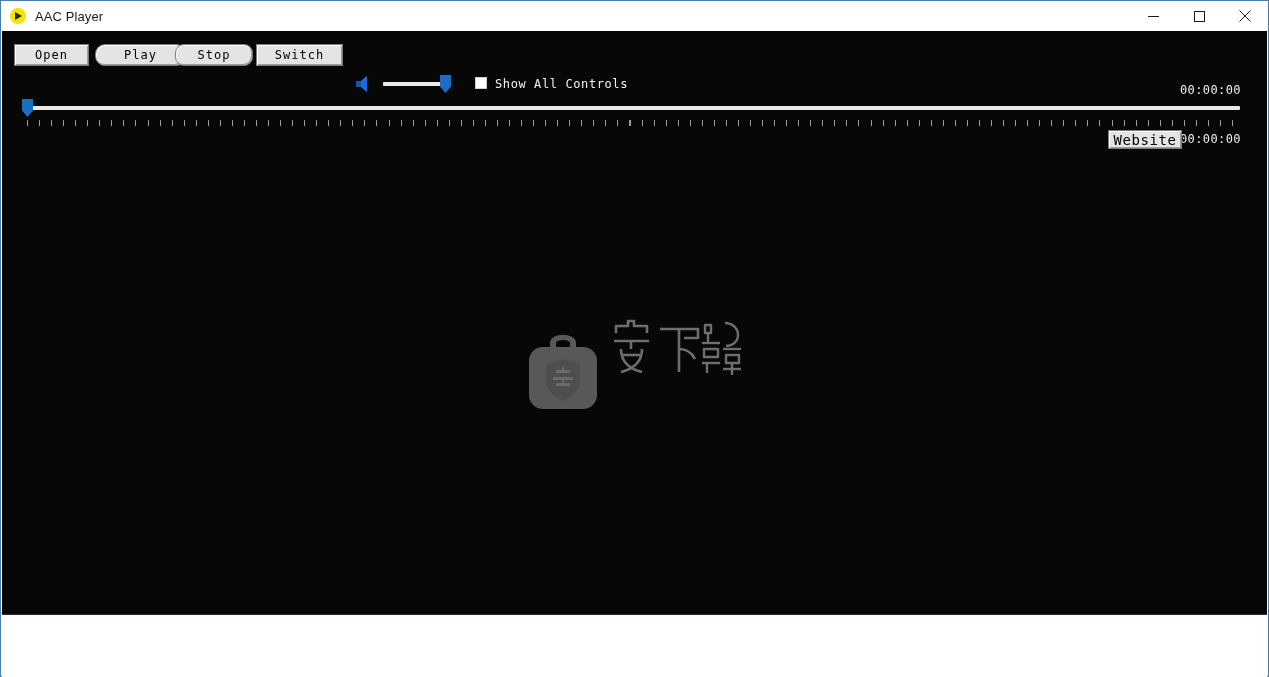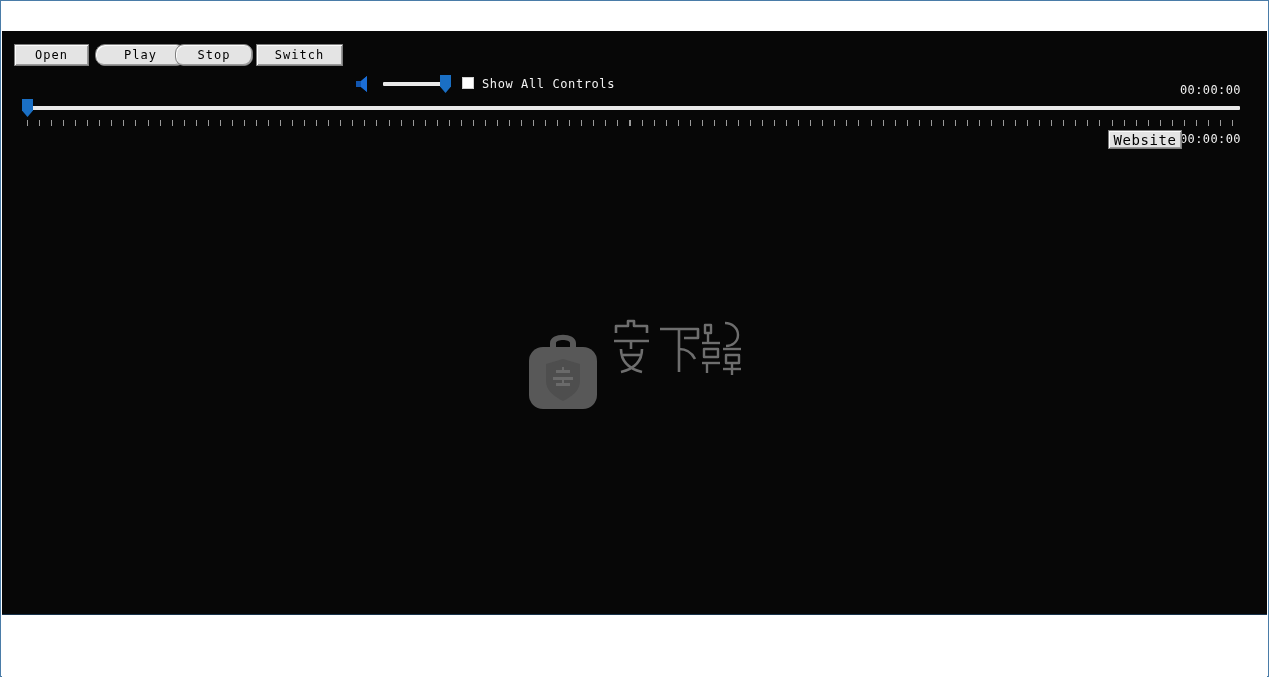--- a/index.html
+++ b/index.html
@@ -126,21 +126,21 @@
   .vol-handle {
     position: absolute;
     left: 438px; top: 44px;
     width: 11px; height: 18px;
     background: #1a6fc4;
     clip-path: polygon(0 0, 100% 0, 100% 64%, 50% 100%, 0 64%);
   }
 
   .checkline {
     position: absolute;
-    left: 452px; top: 46px;
+    left: 465px; top: 46px;
     display: flex;
     align-items: flex-start;
     padding-left: 8px;
   }
   .checkbox {
     width: 12px; height: 12px;
     background: #ffffff;
     border: 1px solid #cfcfcf;
     box-sizing: border-box;
   }
@@ -255,20 +255,43 @@
     left: 8px; top: 6px;
     font-size: 12px;
     color: #000000;
   }
 </style>
 </head>
 <body>
 
 <div class="window">
 
+  <div class="titlebar">
+    <div class="app-icon"></div>
+    <div class="app-title">AAC Player</div>
+
+    <div class="winbtns">
+      <div class="winbtn">
+        <svg width="11" height="11" viewBox="0 0 11 11">
+          <line x1="0" y1="5.5" x2="11" y2="5.5" stroke="#1a1a1a" stroke-width="1"></line>
+        </svg>
+      </div>
+      <div class="winbtn">
+        <svg width="11" height="11" viewBox="0 0 11 11">
+          <rect x="0.5" y="0.5" width="10" height="10" fill="none" stroke="#1a1a1a" stroke-width="1"></rect>
+        </svg>
+      </div>
+      <div class="winbtn">
+        <svg width="12" height="12" viewBox="0 0 12 12">
+          <line x1="0.5" y1="0.5" x2="11.5" y2="11.5" stroke="#1a1a1a" stroke-width="1"></line>
+          <line x1="11.5" y1="0.5" x2="0.5" y2="11.5" stroke="#1a1a1a" stroke-width="1"></line>
+        </svg>
+      </div>
+    </div>
+  </div>
 
   <div class="player">
 
     <div class="toolbar">
       <div class="btn btn-open">Open</div>
       <div class="btn btn-play">Play</div>
       <div class="btn btn-stop">Stop</div>
       <div class="btn btn-switch">Switch</div>
     </div>
 

